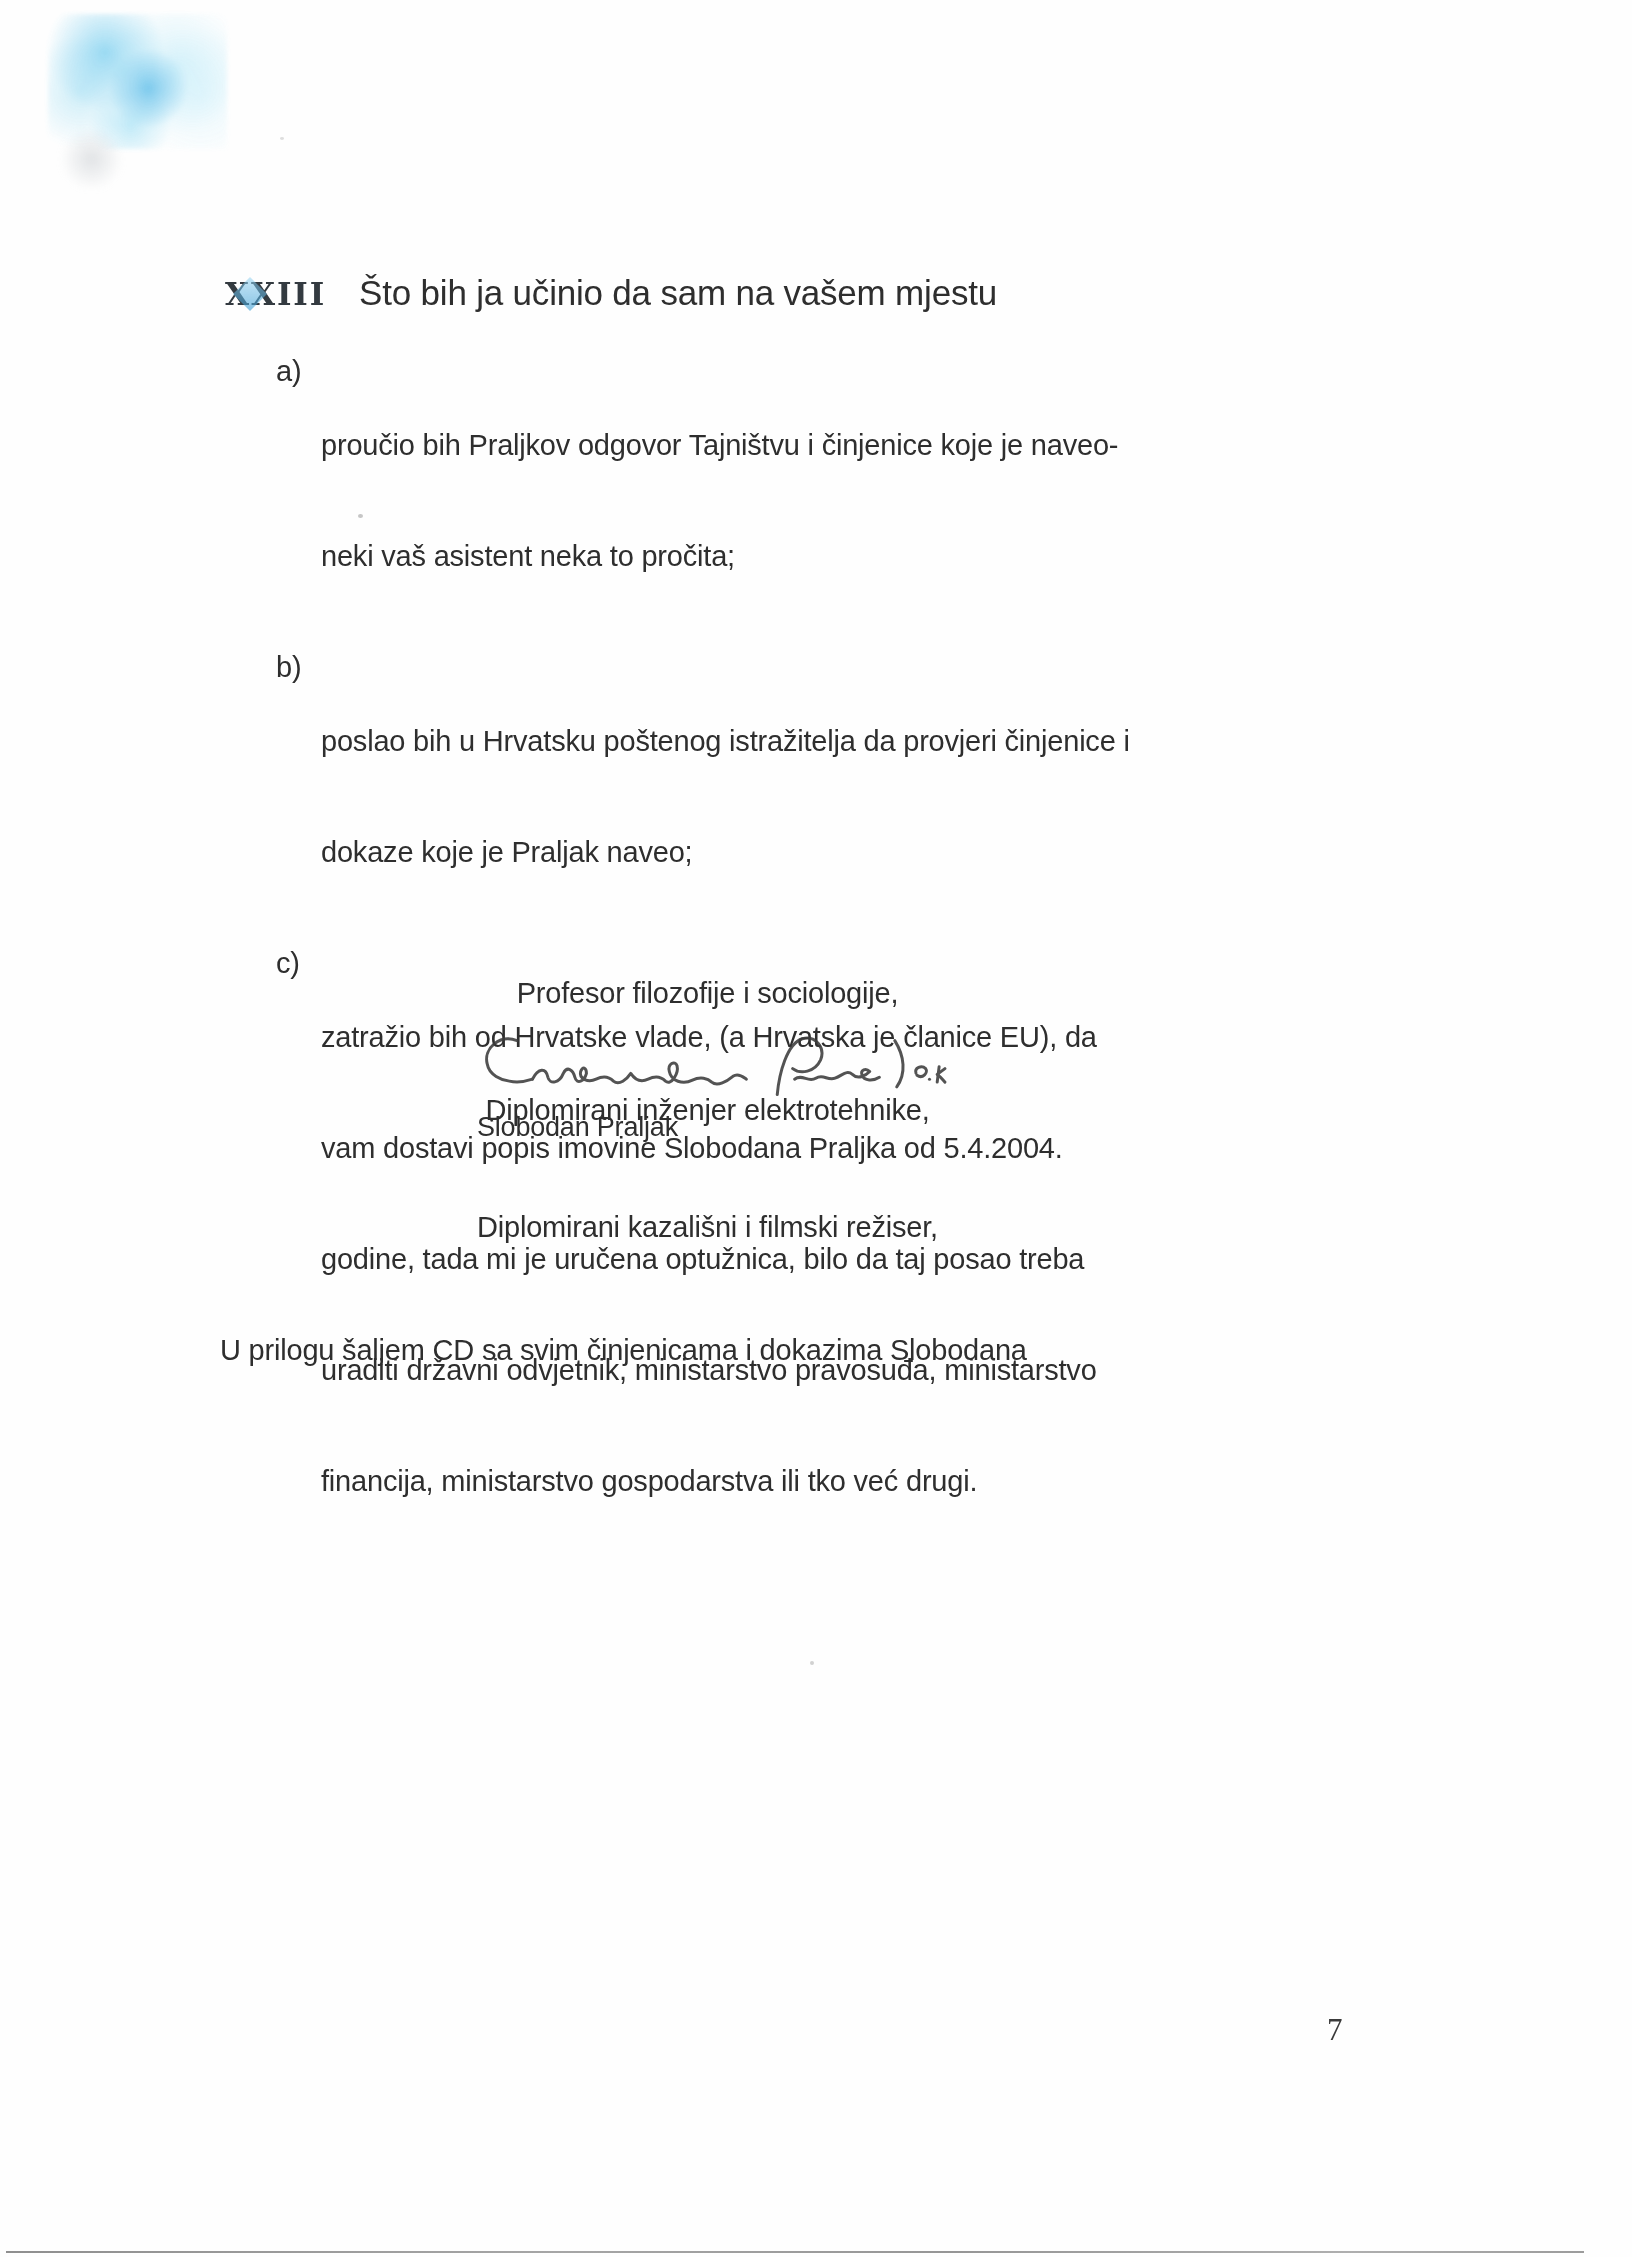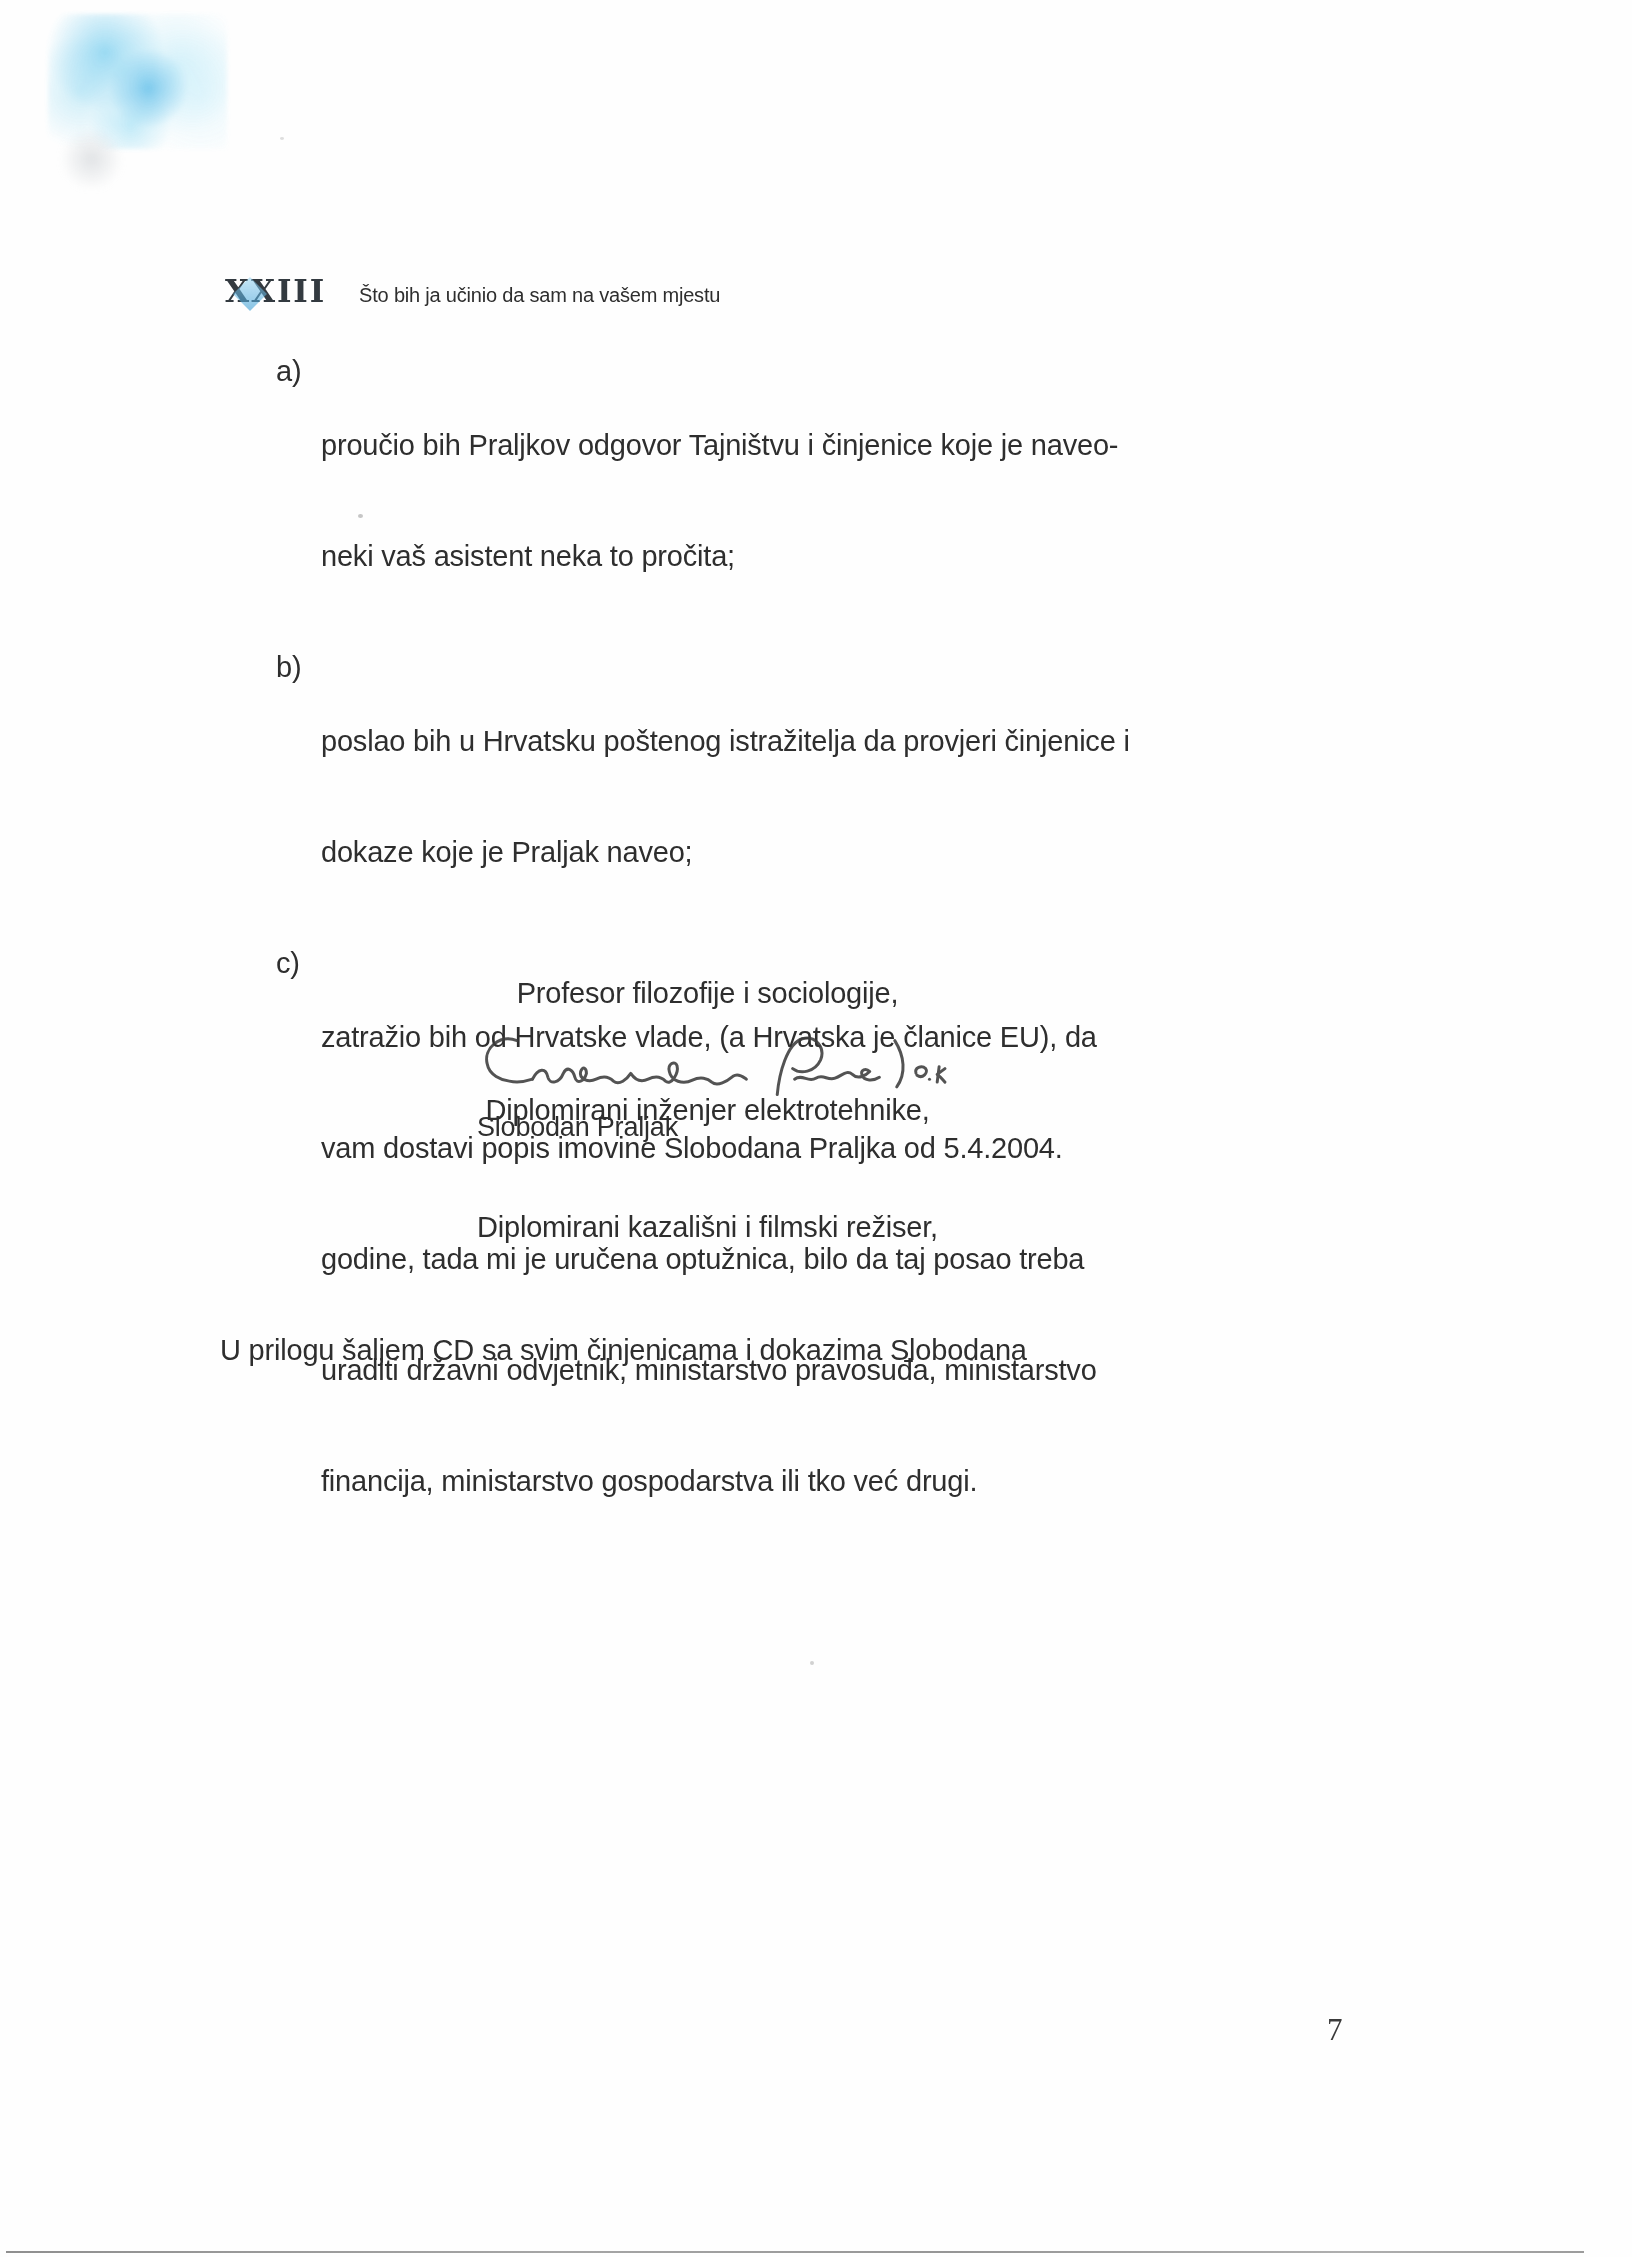--- a/index.html
+++ b/index.html
@@ -67,21 +67,21 @@
   }
   .heading-numeral {
     font-family: "DejaVu Serif", serif;
     font-weight: bold;
     font-size: 31px;
     letter-spacing: 1.9px;
     color: #333a40;
     margin-right: 33px;
   }
   .heading-title {
-    font-size: 20px;
+    font-size: 35px;
     letter-spacing: -0.2px;
     color: #2e2e2e;
   }
 
   .list {
     position: absolute;
     left: 276px; top: 353px;
     font-size: 29px;
     line-height: 37px;
     letter-spacing: -0.2px;

